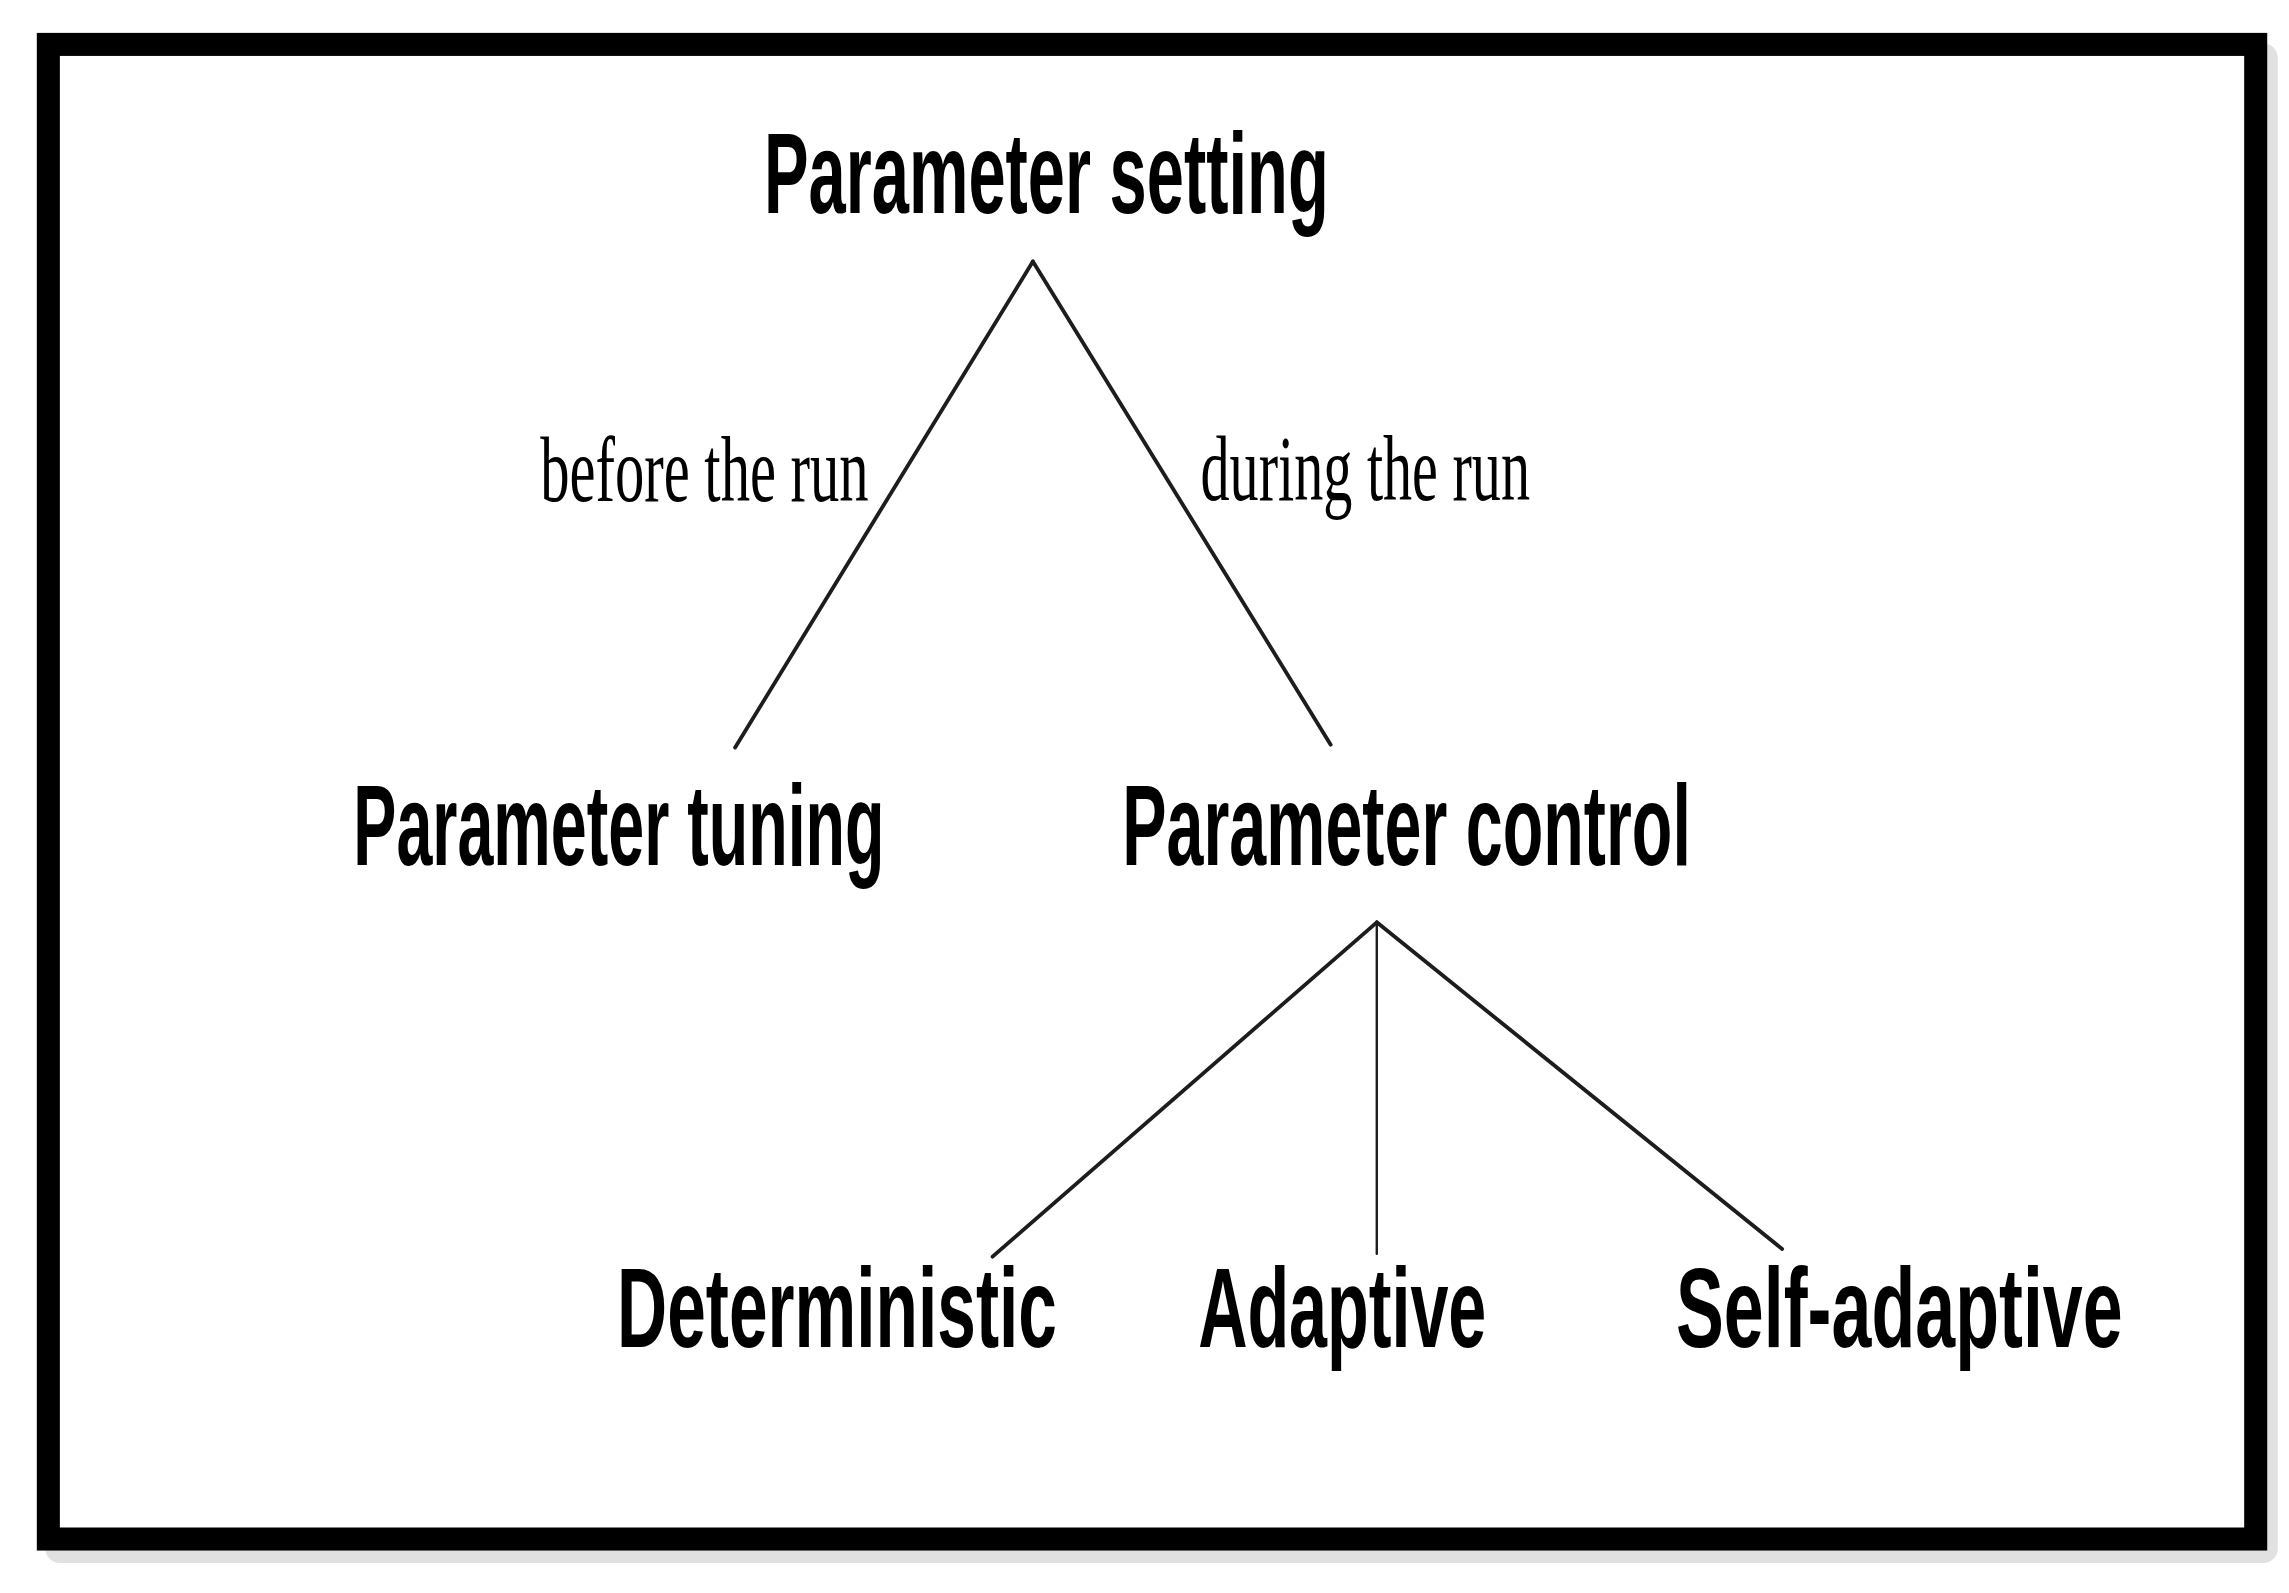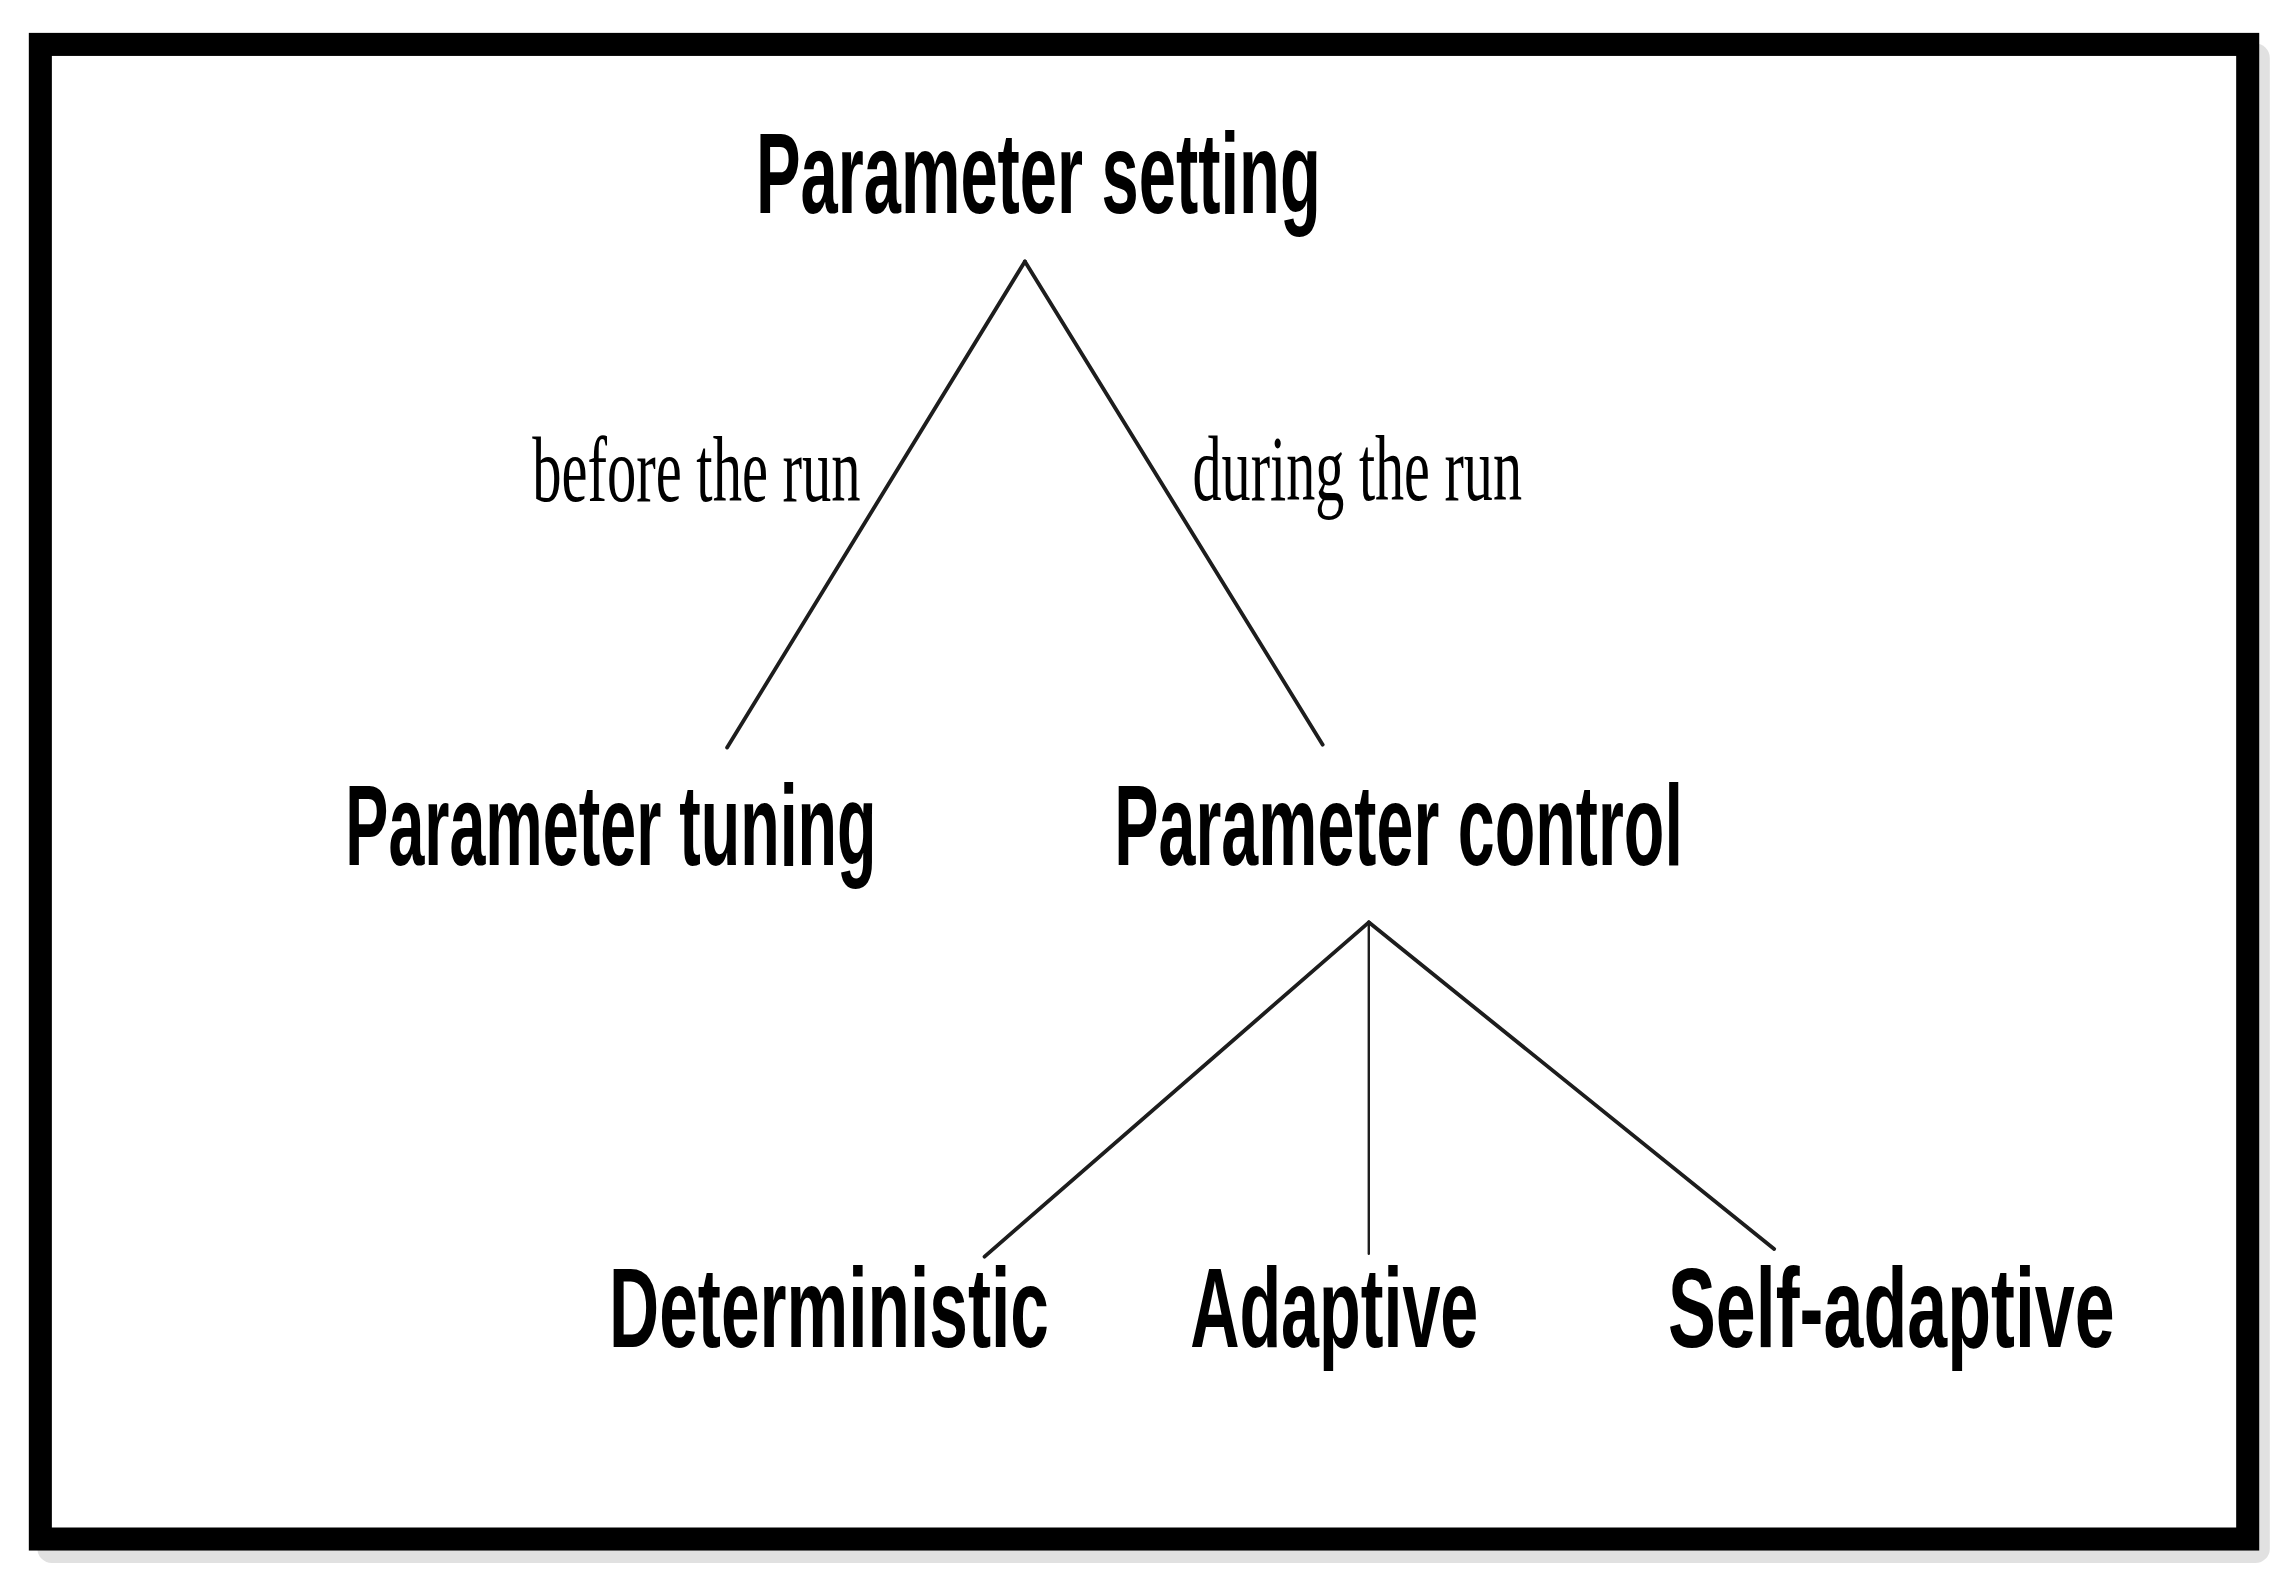--- a/index.html
+++ b/index.html
@@ -8,20 +8,21 @@
     width: 2289px;
     height: 1594px;
     background: #ffffff;
     overflow: hidden;
   }
   .stage {
     position: relative;
     width: 1809px;
     height: 1594px;
     background: #ffffff;
+    padding-left: 8px;
   }
   svg { display: block; }
   .frame-shadow {
     fill: none;
     stroke: #c9c9c9;
     stroke-width: 26;
   }
   .frame {
     fill: #ffffff;
     stroke-width: 24;

